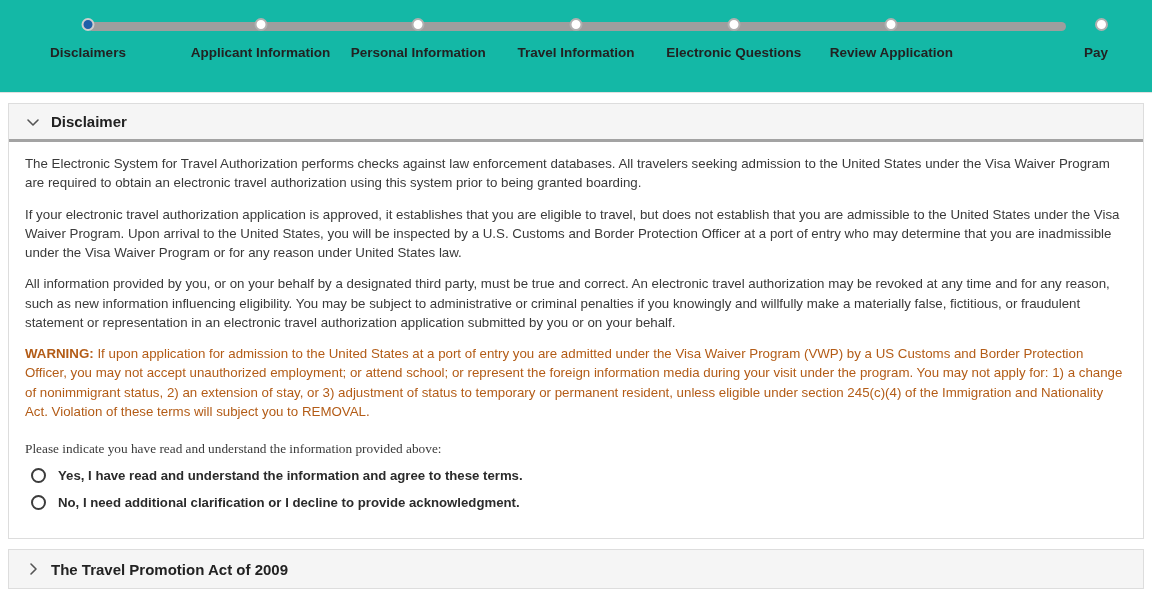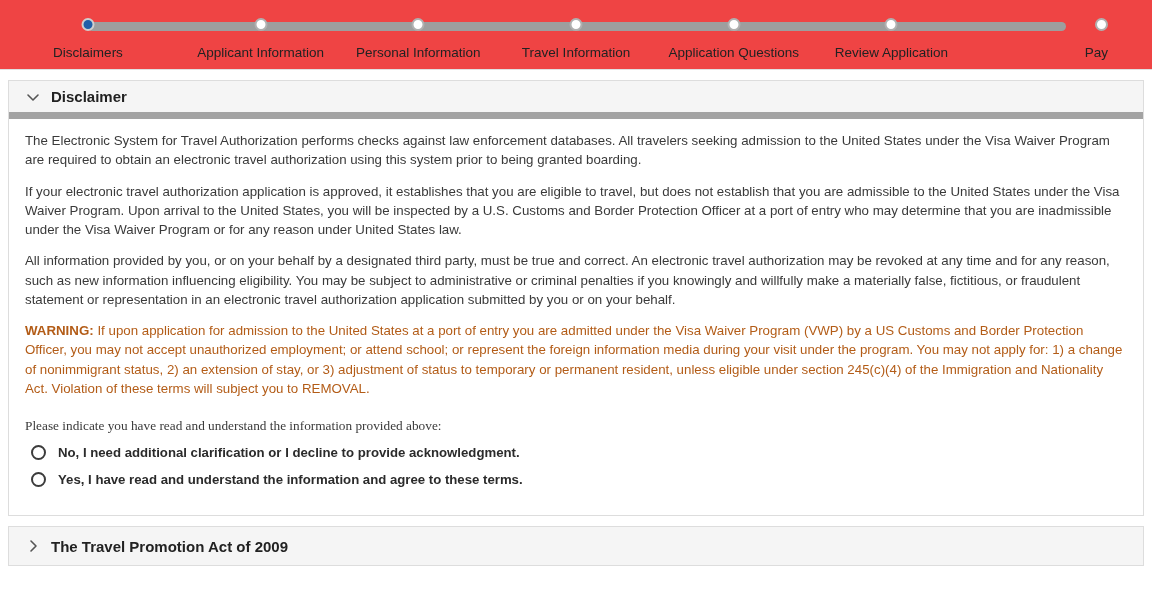--- a/index.html
+++ b/index.html
@@ -11,24 +11,25 @@
     height: 610px;
     background: #ffffff;
     font-family: "Liberation Sans", sans-serif;
     color: #333333;
     overflow: hidden;
   }
 
   
   .stepper-bar {
     position: relative;
-    height: 70px;
-    background: #ef4444;
+    height: 93px;
+    background: #14b8a6;
     border-bottom: 1px solid #e0e0e0;
     box-sizing: border-box;
+    font-weight: bold;
   }
   .stepper-track {
     position: absolute;
     left: 88px;
     right: 86px;
     top: 22px;
     height: 9px;
     background: #9e9e9e;
     border-radius: 5px;
   }
@@ -80,21 +81,21 @@
   .step:last-child .step-label { left: auto; right: 20px; transform: none; }
 
   
   .panel {
     margin: 10px 8px 0 8px;
     border: 1px solid #dddddd;
     background: #ffffff;
   }
   .panel-header {
     background: #f5f5f5;
-    border-bottom: 7px solid #a3a3a3;
+    border-bottom: 3px solid #a3a3a3;
     height: 38px;
     display: flex;
     align-items: center;
     padding: 0 16px;
     cursor: pointer;
     box-sizing: border-box;
   }
   .panel.collapsed .panel-header { border-bottom: none; }
   .chevron {
     width: 16px;
@@ -173,21 +174,21 @@
       <span class="step-label">Personal Information</span>
     </div>
 
     <div class="step">
       <span class="step-dot"></span>
       <span class="step-label">Travel Information</span>
     </div>
 
     <div class="step">
       <span class="step-dot"></span>
-      <span class="step-label">Application Questions</span>
+      <span class="step-label">Electronic Questions</span>
     </div>
 
     <div class="step">
       <span class="step-dot"></span>
       <span class="step-label">Review Application</span>
     </div>
 
     <div class="step">
       <span class="step-dot"></span>
       <span class="step-label">Pay</span>
@@ -212,26 +213,26 @@
     <p>The Electronic System for Travel Authorization performs checks against law enforcement databases. All travelers seeking admission to the United States under the Visa Waiver Program are required to obtain an electronic travel authorization using this system prior to being granted boarding.</p>
     <p>If your electronic travel authorization application is approved, it establishes that you are eligible to travel, but does not establish that you are admissible to the United States under the Visa Waiver Program. Upon arrival to the United States, you will be inspected by a U.S. Customs and Border Protection Officer at a port of entry who may determine that you are inadmissible under the Visa Waiver Program or for any reason under United States law.</p>
     <p>All information provided by you, or on your behalf by a designated third party, must be true and correct. An electronic travel authorization may be revoked at any time and for any reason, such as new information influencing eligibility. You may be subject to administrative or criminal penalties if you knowingly and willfully make a materially false, fictitious, or fraudulent statement or representation in an electronic travel authorization application submitted by you or on your behalf.</p>
 
     <p class="warning-text"><b>WARNING:</b><span> If upon application for admission to the United States at a port of entry you are admitted under the Visa Waiver Program (VWP) by a US Customs and Border Protection Officer, you may not accept unauthorized employment; or attend school; or represent the foreign information media during your visit under the program. You may not apply for: 1) a change of nonimmigrant status, 2) an extension of stay, or 3) adjustment of status to temporary or permanent resident, unless eligible under section 245(c)(4) of the Immigration and Nationality Act. Violation of these terms will subject you to REMOVAL.</span></p>
 
     <p class="indicate-line">Please indicate you have read and understand the information provided above:</p>
 
     <div class="radio-row">
       <span class="radio-mark"></span>
-      <span class="radio-label">No, I need additional clarification or I decline to provide acknowledgment.</span>
+      <span class="radio-label">Yes, I have read and understand the information and agree to these terms.</span>
     </div>
 
     <div class="radio-row">
       <span class="radio-mark"></span>
-      <span class="radio-label">Yes, I have read and understand the information and agree to these terms.</span>
+      <span class="radio-label">No, I need additional clarification or I decline to provide acknowledgment.</span>
     </div>
 
   </div>
 </div>
 
 <div class="panel collapsed">
   <div class="panel-header">
     <span class="chevron">
       <svg viewBox="0 0 16 16" width="16" height="16" aria-hidden="true">
         <path d="M6 3 L11 8 L6 13" fill="none" stroke="#555555" stroke-width="1.6" stroke-linecap="round" stroke-linejoin="round"></path>

